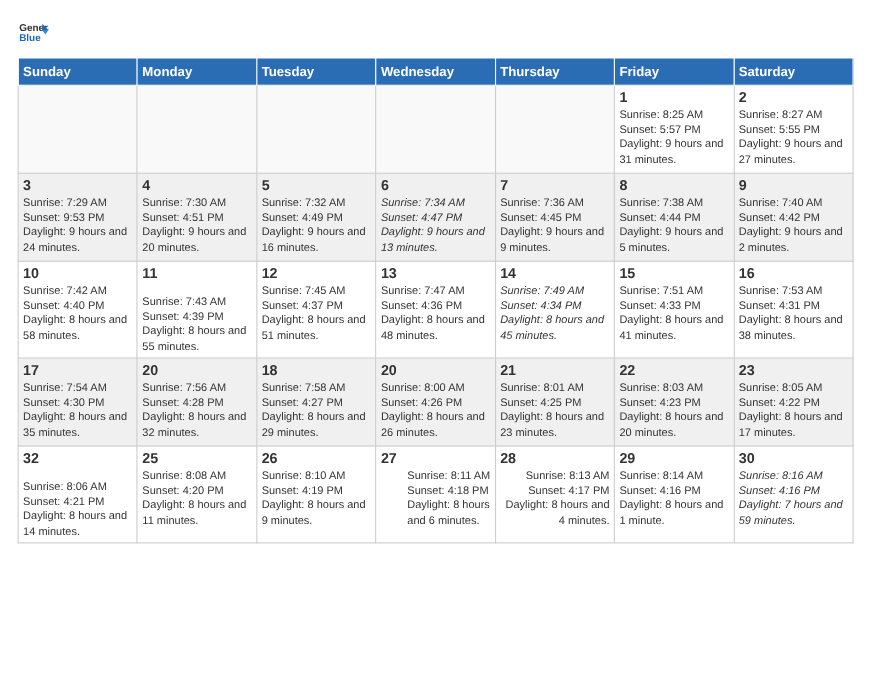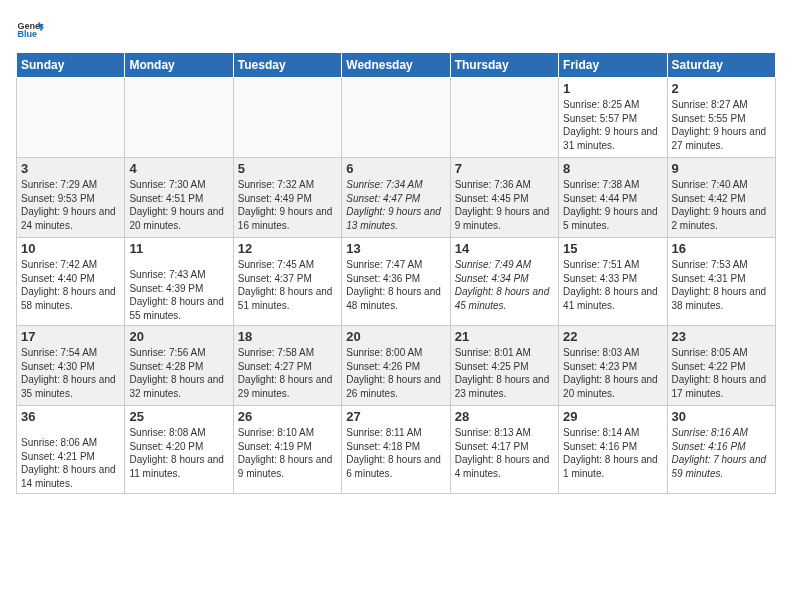--- a/index.html
+++ b/index.html
@@ -249,46 +249,46 @@
         </td>
         <td class="shaded">
           <span class="day-num">23</span>
           <div class="cell-text" style="white-space: pre-line;">Sunrise: 8:05 AM
 Sunset: 4:22 PM
 Daylight: 8 hours and 17 minutes.</div>
         </td>
       </tr>
       <tr>
         <td class="">
-          <span class="day-num">36</span>
+          <span class="day-num">32</span>
           <div class="cell-text" style="white-space: pre-line; margin-top: 12px;">Sunrise: 8:06 AM
 Sunset: 4:21 PM
 Daylight: 8 hours and 14 minutes.</div>
         </td>
         <td class="">
           <span class="day-num">25</span>
           <div class="cell-text" style="white-space: pre-line;">Sunrise: 8:08 AM
 Sunset: 4:20 PM
 Daylight: 8 hours and 11 minutes.</div>
         </td>
         <td class="">
           <span class="day-num">26</span>
           <div class="cell-text" style="white-space: pre-line;">Sunrise: 8:10 AM
 Sunset: 4:19 PM
 Daylight: 8 hours and 9 minutes.</div>
         </td>
         <td class="">
           <span class="day-num">27</span>
-          <div class="cell-text" style="white-space: pre-line;">Sunrise: 8:11 AM
+          <div class="cell-text" style="white-space: pre-line; margin-left: 24px;">Sunrise: 8:11 AM
 Sunset: 4:18 PM
 Daylight: 8 hours and 6 minutes.</div>
         </td>
         <td class="">
           <span class="day-num">28</span>
-          <div class="cell-text" style="white-space: pre-line;">Sunrise: 8:13 AM
+          <div class="cell-text" style="white-space: pre-line; text-align: right;">Sunrise: 8:13 AM
 Sunset: 4:17 PM
 Daylight: 8 hours and 4 minutes.</div>
         </td>
         <td class="">
           <span class="day-num">29</span>
           <div class="cell-text" style="white-space: pre-line;">Sunrise: 8:14 AM
 Sunset: 4:16 PM
 Daylight: 8 hours and 1 minute.</div>
         </td>
         <td class="">

